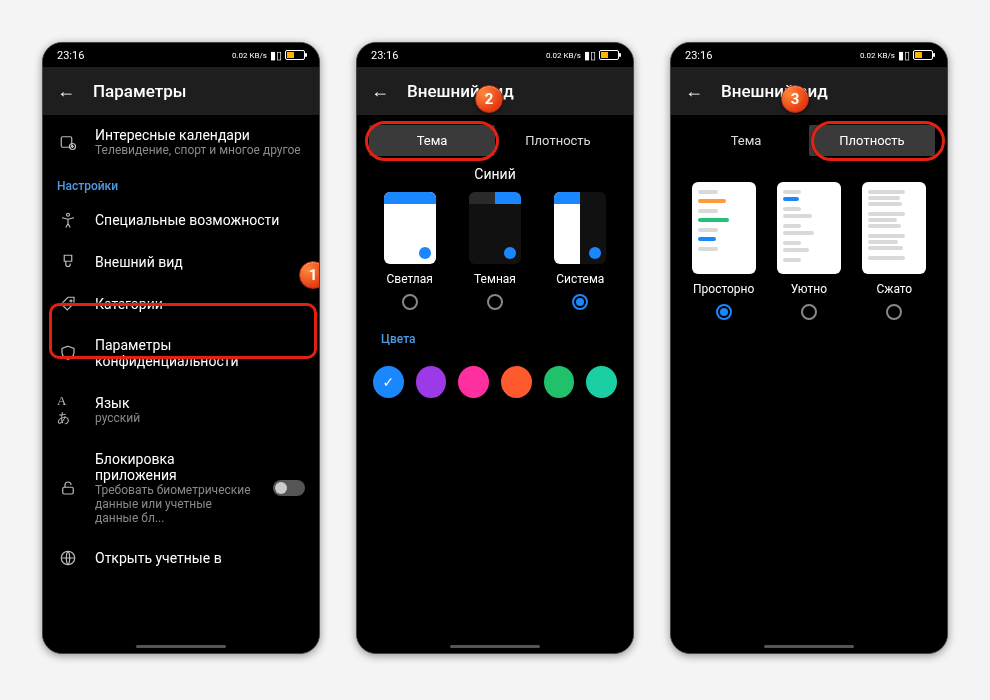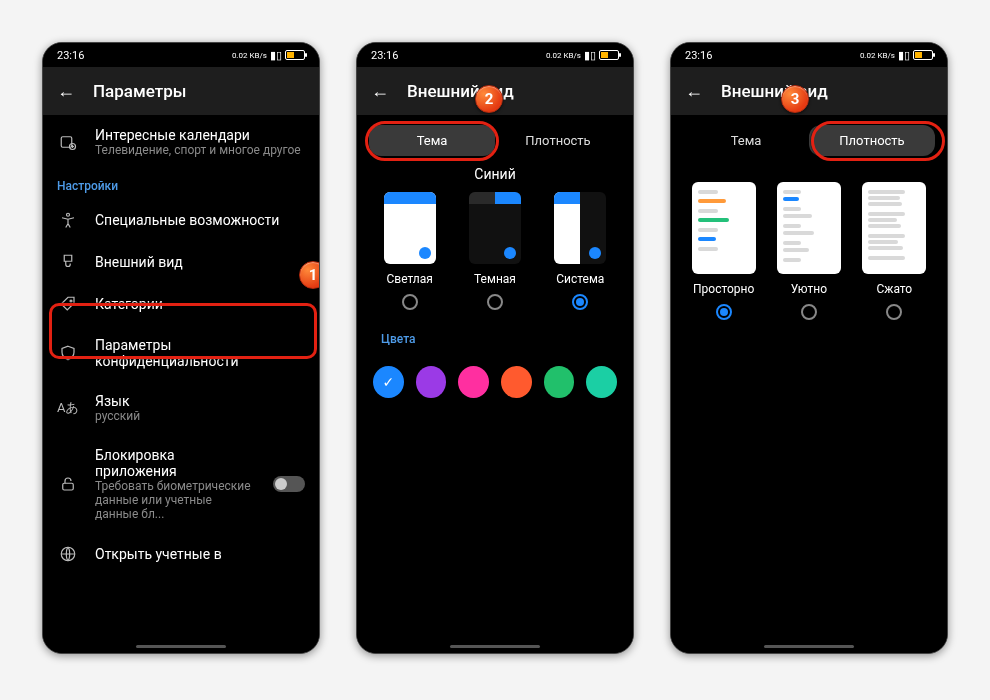--- a/index.html
+++ b/index.html
@@ -50,31 +50,31 @@
     gap: 18px;
     padding: 0 14px;
     color: #fff;
   }
   .header .back { font-size:18px; }
   .header .title { font-size: 17px; font-weight:500; }
   .content { flex:1; background:#000; color:#fff; overflow:hidden; position:relative; }
 
   
   .row { display:flex; align-items:center; gap:16px; padding:12px 14px; }
-  .row .icon { width:22px; display:flex; justify-content:center; color:#ccc; font-size:16px; }
+  .row .icon { width:22px; display:flex; justify-content:center; color:#ccc; font-size:16px;font-family:Liberation Serif, serif; }
   .row .txt { flex:1; }
   .row .ttl { font-size: 14px; color:#fff; }
   .row .sub { font-size: 12px; color:#8a8a8a; margin-top:0; }
   .section { font-size:12px; color:#4e9be8; padding: 10px 14px 6px; font-weight:500; }
   .toggle { width:32px; height:16px; background:#555; border-radius:8px; position:relative; }
   .toggle .knob { position:absolute; left:2px; top:2px; width:12px; height:12px; background:#ccc; border-radius:50%; }
 
   
   .tabs { display:flex; gap:0; margin: 10px 12px; background:#000; border-radius:18px; }
-  .tab { flex:1; text-align:center; padding:8px 8px; font-size:13px; color:#ddd; border-radius:12px; }
+  .tab { flex:1; text-align:center; padding:8px 8px; font-size:13px; color:#ddd; border-radius:2px; }
   .tab.active { background:#3a3a3a; color:#fff; }
 
   
   .theme-title { text-align:center; font-size:14px; margin:8px 0 10px; color:#fff; }
   .theme-row { display:flex; justify-content:space-around; padding: 0 10px; }
   .theme-col { display:flex; flex-direction:column; align-items:center; gap:8px; }
   .theme-card { width:52px; height:72px; border-radius:6px; position:relative; overflow:hidden; }
   .theme-card.light { background:#fff; }
   .theme-card.dark  { background:#111; }
   .theme-card.system { background:#111; }

